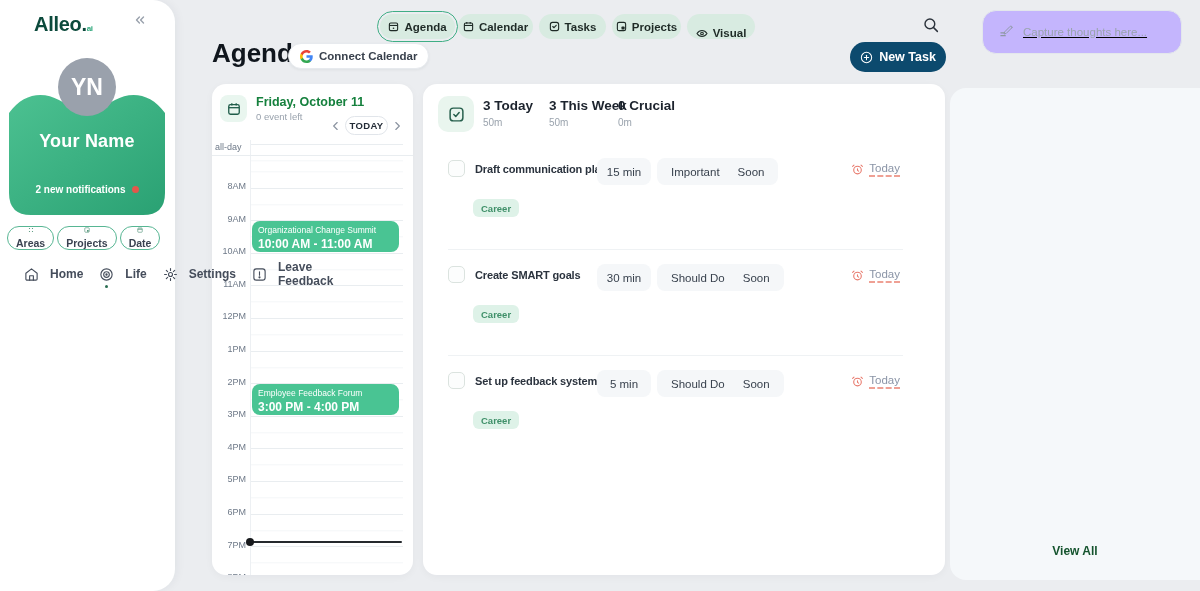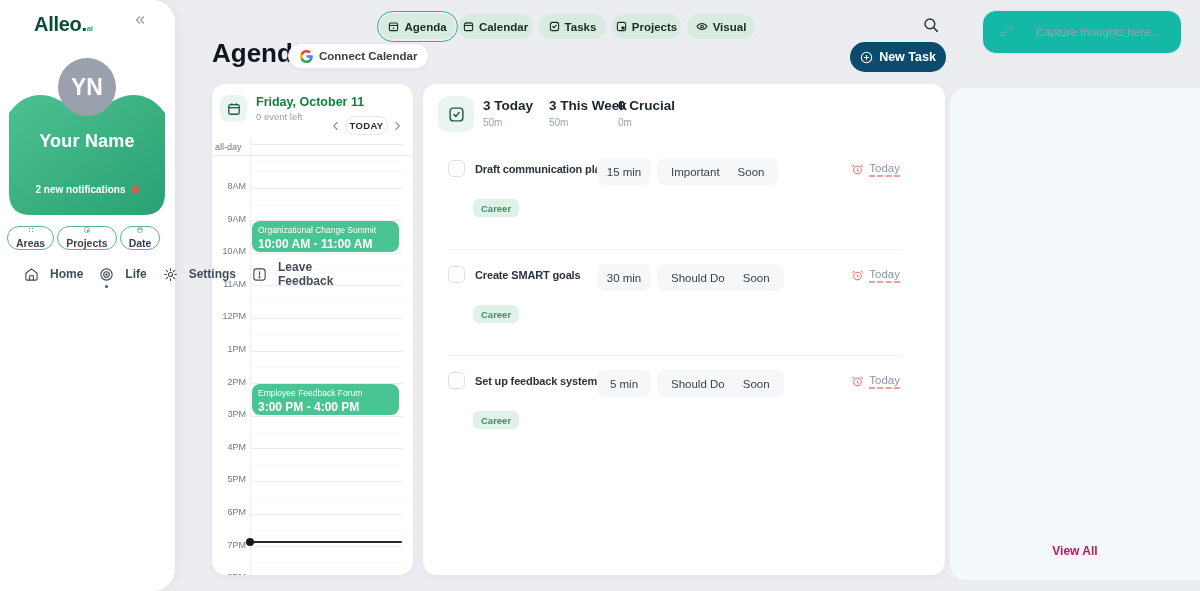--- a/index.html
+++ b/index.html
@@ -37,31 +37,31 @@
   
   .tabs { position:absolute; top:14px; }
   .tab { position:absolute; height:25px; display:flex; align-items:center; justify-content:center; gap:5px;
          background:#d8ebe1; border-radius:13px; font-size:11.5px; font-weight:700; color:#1e2a26; cursor:pointer; }
   .tab svg { color:#1e2a26; }
   .tab.active { outline:1.5px solid #3fae85; outline-offset:2.5px; }
   .tab-agenda { left:380px; width:75px; }
   .tab-calendar { left:458px; width:75px; }
   .tab-tasks { left:539px; width:67px; }
   .tab-projects { left:612px; width:69px; }
-  .tab-visual { left:687px; width:68px; }
+  .tab-visual { left:687px; width:68px;align-items:flex-end; }
 
   .page-title { position:absolute; left:212px; top:38px; font-size:26px; font-weight:800; color:#10161d; }
   .connect-btn { position:absolute; left:288px; top:43px; height:26px; padding:0 11px;
                  display:flex; align-items:center; gap:6px; background:#fff; border:1px solid #e7eaee;
                  border-radius:16px; box-shadow:0 1px 3px rgba(20,30,40,.06);
                  font-size:11.5px; font-weight:700; color:#39414d; cursor:pointer; }
   .search-btn { position:absolute; left:922px; top:16px; width:22px; height:22px; color:#2c333c; cursor:pointer; }
-  .capture-box { position:absolute; left:982px; top:10px; width:200px; height:44px; background:#14b8a6;
+  .capture-box { position:absolute; left:982px; top:10px; width:200px; height:44px; background:#c4b5fd;
                  border:1px solid #e3e7ec; border-radius:14px; display:flex; align-items:center;
-                 gap:22px; padding-left:16px; }
+                 gap:9px; padding-left:16px;text-decoration:underline; }
   .capture-box svg { color:#8d97a2; flex:0 0 auto; }
   .capture-input { border:none; outline:none; width:150px; font-size:11.5px; color:#3a424d;
                    font-family:"Liberation Sans", sans-serif; background:transparent; }
   .capture-input::placeholder { color:#9aa4ae; }
   .new-task-btn { position:absolute; left:850px; top:42px; width:96px; height:30px; background:#0c4a6e;
                   border-radius:17px; display:flex; align-items:center; justify-content:center; gap:6px;
                   color:#fff; font-size:12.5px; font-weight:700; cursor:pointer; z-index:4; }
 
   
   .cal-card { position:absolute; left:212px; top:84px; width:201px; height:491px; background:#fff;
@@ -122,21 +122,21 @@
   .due-text { border-bottom:2px dashed #efa094; padding-bottom:1px; }
   .task-tag { position:absolute; left:50px; top:49px; height:18px; padding:0 8px; background:#def2e8;
               border-radius:6px; display:flex; align-items:center; font-size:9.5px; font-weight:600;
               color:#3f9069; cursor:pointer; }
   .task-divider { position:absolute; left:25px; right:42px; bottom:0; height:1px; background:#eff2f4; }
 
   
   .right-panel { position:absolute; left:950px; top:88px; width:250px; height:492px; background:#f5f8fa;
                  border-radius:16px 0 0 16px; }
   .view-all { position:absolute; left:0; right:0; bottom:22px; text-align:center; font-size:12px;
-              font-weight:700; color:#be185d; cursor:pointer; }
+              font-weight:700; color:#14532d; cursor:pointer; }
 </style>
 </head>
 <body>
 
 <div class="app">
 
   <div class="sidebar">
     <div class="logo"><span>Alleo.</span><span class="tld">ai</span></div>
     <div class="collapse-btn">
       <svg width="14" height="14" viewBox="0 0 24 24" fill="none" stroke="currentColor" stroke-width="2.4" stroke-linecap="round" stroke-linejoin="round">

